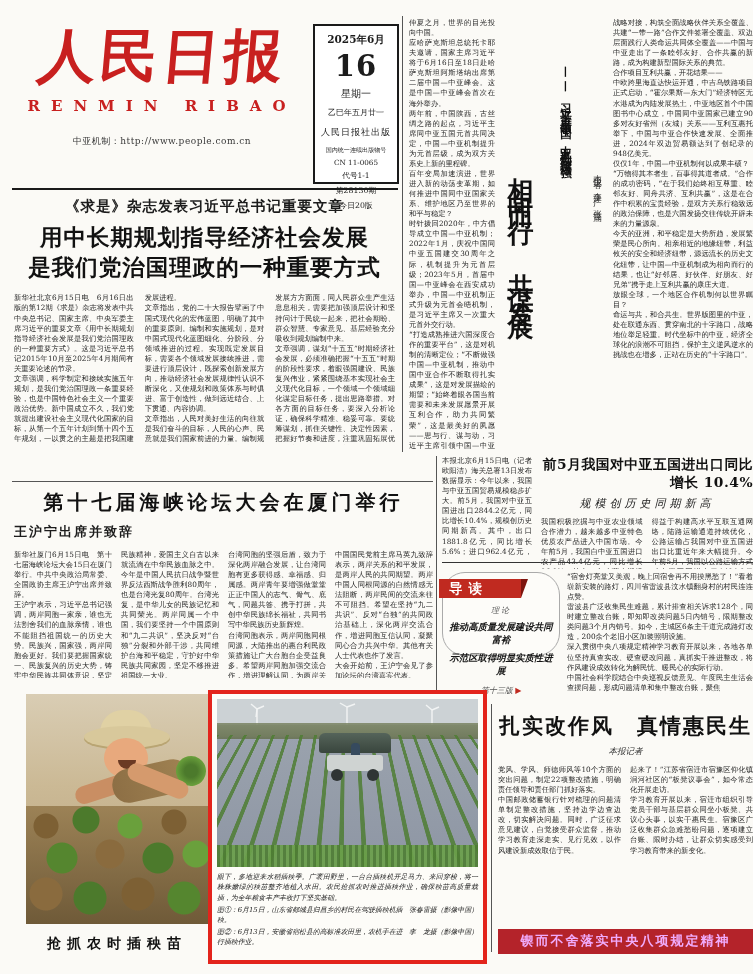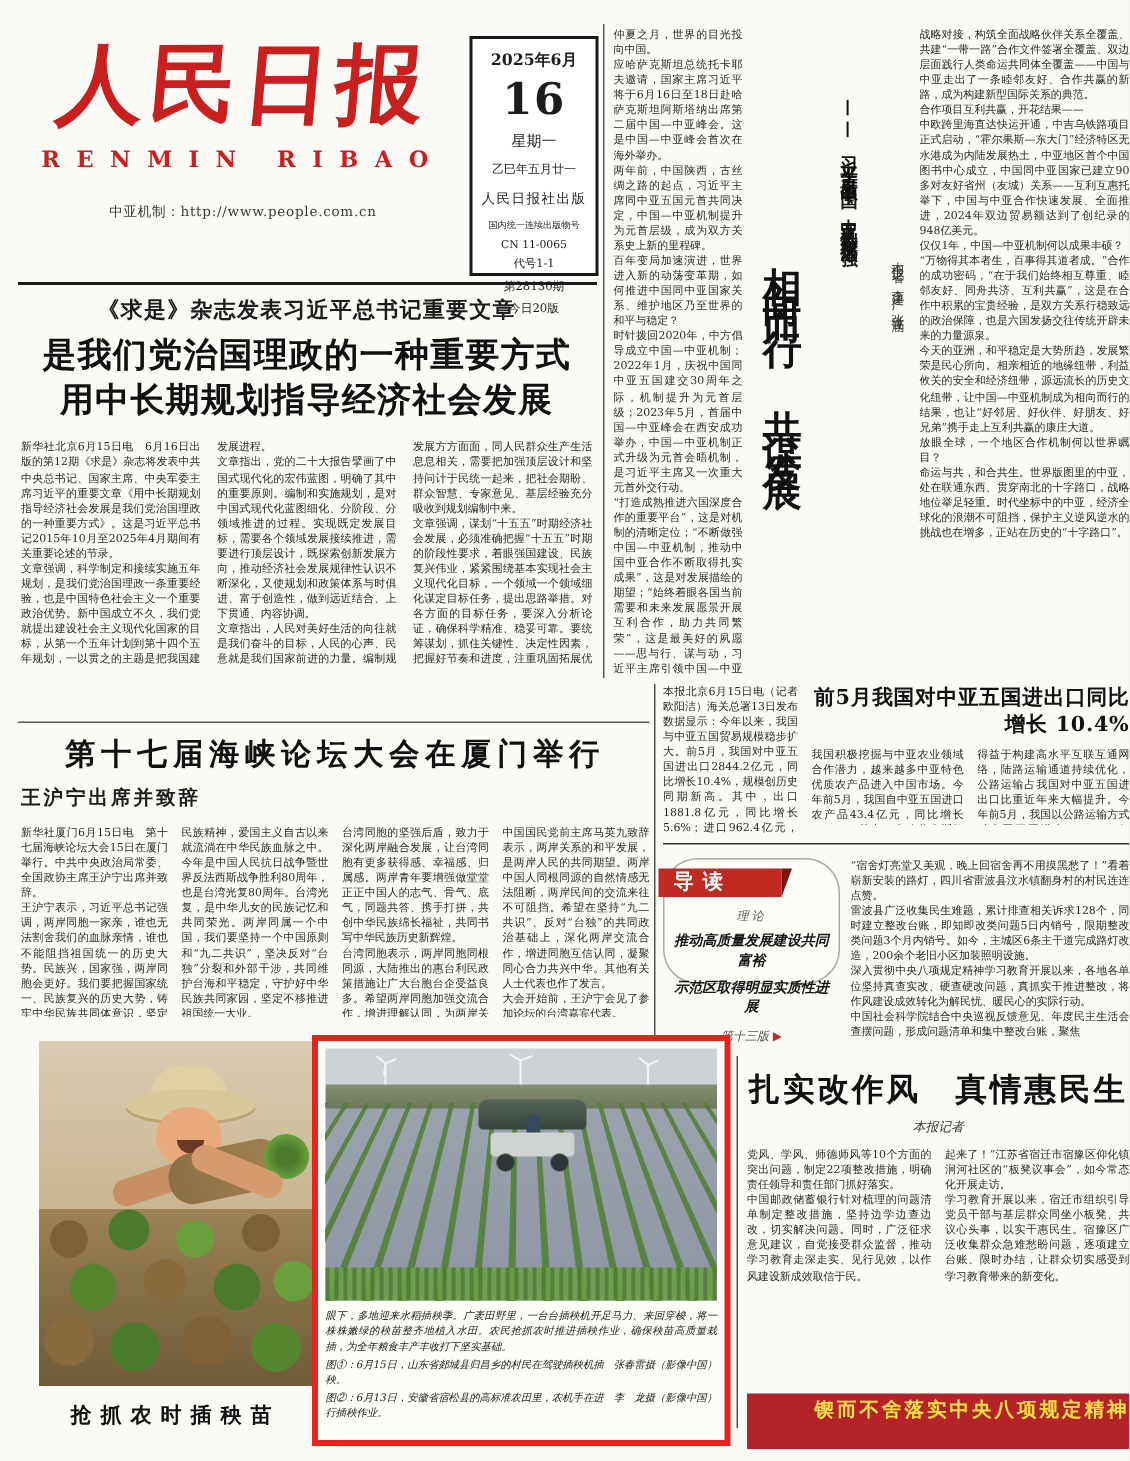--- a/index.html
+++ b/index.html
@@ -52,21 +52,21 @@
   .guide-label{font-size:8px;font-style:italic;color:#555;text-align:center;margin-top:7px;letter-spacing:2px;}
   .guide-line{font-size:9.4px;font-weight:bold;font-style:italic;text-align:center;margin-top:5px;color:#151515;}
   .guide-page{font-size:8px;font-style:italic;color:#555;text-align:center;margin-top:7px;}
   .guide-page .arr{color:#c02a20;font-style:normal;}
   
   .ws-kicker{font-family:"DejaVu Sans",sans-serif;font-size:12.5px;font-weight:bold;text-align:center;letter-spacing:1px;}
   .ws-h1{font-size:21px;font-weight:bold;text-align:center;letter-spacing:2px;margin-top:6px;color:#111;}
   .ws-byline{font-size:8.5px;font-style:italic;text-align:center;margin-top:6px;color:#333;}
   .ws-body{display:flex;gap:9px;margin-top:7px;height:122px;}
   .ws-body>div{flex:1;}
-  .ws-banner{background:#b4232a;color:#fde047;font-family:"DejaVu Sans",sans-serif;font-weight:bold;font-size:13px;letter-spacing:2px;text-align:right;line-height:23px;height:37px;}
+  .ws-banner{background:#b4232a;color:#f0abfc;font-family:"DejaVu Sans",sans-serif;font-weight:bold;font-size:13px;letter-spacing:2px;text-align:center;line-height:23px;height:25px;}
   
   .pl-caption{font-family:"DejaVu Sans",sans-serif;font-size:14px;font-weight:bold;text-align:center;letter-spacing:6px;margin-top:11px;color:#111;}
   .photo-left{width:182px;height:230px;position:relative;overflow:hidden;background:linear-gradient(180deg,#d9cdb4 0%,#cbb995 40%,#b7a27e 100%);}
   .pl-hatcrown{position:absolute;left:74px;top:16px;width:52px;height:26px;border-radius:26px 26px 4px 4px;background:#e0d1a4;}
   .pl-hat{position:absolute;left:58px;top:32px;width:86px;height:22px;border-radius:50%;background:#d8c89b;box-shadow:0 2px 0 #b9a573;}
   .pl-face{position:absolute;left:78px;top:44px;width:44px;height:40px;border-radius:50%;background:#e8a97d;}
   .pl-smile{position:absolute;left:92px;top:66px;width:18px;height:9px;border-radius:0 0 18px 18px;background:#6b3a24;}
   .pl-arm1{position:absolute;left:48px;top:84px;width:70px;height:18px;border-radius:9px;background:#c98e63;transform:rotate(-18deg);}
   .pl-arm2{position:absolute;left:100px;top:78px;width:64px;height:18px;border-radius:9px;background:#d59a6d;transform:rotate(22deg);}
   .pl-roll{position:absolute;left:86px;top:70px;width:78px;height:34px;border-radius:16px;background:linear-gradient(90deg,#8d6f45,#a08252);transform:rotate(-12deg);}
@@ -148,22 +148,22 @@
 仅仅1年，中国—中亚机制何以成果丰硕？
 “万物得其本者生，百事得其道者成。”合作的成功密码，“在于我们始终相互尊重、睦邻友好、同舟共济、互利共赢”，这是在合作中积累的宝贵经验，是双方关系行稳致远的政治保障，也是六国发扬交往传统开辟未来的力量源泉。
 今天的亚洲，和平稳定是大势所趋，发展繁荣是民心所向。相亲相近的地缘纽带，利益攸关的安全和经济纽带，源远流长的历史文化纽带，让中国—中亚机制成为相向而行的结果，也让“好邻居、好伙伴、好朋友、好兄弟”携手走上互利共赢的康庄大道。
 放眼全球，一个地区合作机制何以世界瞩目？
 命运与共，和合共生。世界版图里的中亚，处在联通东西、贯穿南北的十字路口，战略地位举足轻重。时代坐标中的中亚，经济全球化的浪潮不可阻挡，保护主义逆风逆水的挑战也在增多，正站在历史的“十字路口”。</div>
   </div>
 
   <div class="abs" style="left:14px;top:197px;width:381px;">
     <div class="lead-kicker">《求是》杂志发表习近平总书记重要文章</div>
     <div class="lead-h1">
+      <div>用中长期规划指导经济社会发展</div>
       <div>是我们党治国理政的一种重要方式</div>
-      <div>用中长期规划指导经济社会发展</div>
     </div>
     <div class="lead-body">
       <div class="jtxt">新华社北京6月15日电　6月16日出版的第12期《求是》杂志将发表中共中央总书记、国家主席、中央军委主席习近平的重要文章《用中长期规划指导经济社会发展是我们党治国理政的一种重要方式》。这是习近平总书记2015年10月至2025年4月期间有关重要论述的节录。
 文章强调，科学制定和接续实施五年规划，是我们党治国理政一条重要经验，也是中国特色社会主义一个重要政治优势。新中国成立不久，我们党就提出建设社会主义现代化国家的目标，从第一个五年计划到第十四个五年规划，一以贯之的主题是把我国建设成为社会主义现代化国家。在这个过程中，我们党对建设社会主义现代化国家在认识上不断深化，在战略上不断成熟，在实践上不断丰富，加速了我国现代化</div>
       <div class="jtxt">发展进程。
 文章指出，党的二十大报告擘画了中国式现代化的宏伟蓝图，明确了其中的重要原则。编制和实施规划，是对中国式现代化蓝图细化、分阶段、分领域推进的过程。实现既定发展目标，需要各个领域发展接续推进，需要进行顶层设计，既探索创新发展方向，推动经济社会发展规律性认识不断深化，又使规划和政策体系与时俱进、富于创造性，做到远近结合、上下贯通、内容协调。
 文章指出，人民对美好生活的向往就是我们奋斗的目标，人民的心声、民意就是我们国家前进的力量。编制规划必须坚持以人民为中心，把惠民生、暖民心、顺民意的工作做到群众心坎上。五年规划编制涉及经济社会</div>
       <div class="jtxt">发展方方面面，同人民群众生产生活息息相关，需要把加强顶层设计和坚持问计于民统一起来，把社会期盼、群众智慧、专家意见、基层经验充分吸收到规划编制中来。
 文章强调，谋划“十五五”时期经济社会发展，必须准确把握“十五五”时期的阶段性要求，着眼强国建设、民族复兴伟业，紧紧围绕基本实现社会主义现代化目标，一个领域一个领域细化谋定目标任务，提出思路举措。对各方面的目标任务，要深入分析论证，确保科学精准、稳妥可靠。要统筹谋划，抓住关键性、决定性因素，把握好节奏和进度，注重巩固拓展优势、突破瓶颈堵点、补强薄弱环节，与整体目标保持取向一致性。各地区编制本地区规划要结合实际、实事求是，增强规划执行力和落实力。</div>
     </div>
@@ -186,20 +186,21 @@
 大会开始前，王沪宁会见了参加论坛的台湾嘉宾代表。</div>
     </div>
   </div>
 
   <div class="abs vrule" style="left:436px;top:456px;height:238px;"></div>
 
   <div class="abs" style="left:442px;top:456px;width:311px;height:102px;display:flex;gap:9px;">
     <div class="jtxt" style="width:90px;height:102px;">本报北京6月15日电（记者欧阳洁）海关总署13日发布数据显示：今年以来，我国与中亚五国贸易规模稳步扩大。前5月，我国对中亚五国进出口2844.2亿元，同比增长10.4%，规模创历史同期新高。其中，出口1881.8亿元，同比增长5.6%；进口962.4亿元，同比增长21%。我国对中亚五国进出口由2013年的3120.4亿元扩大至2024年的4741.3亿元，增长114%，年均增速达7.3%，高出同期我国整体进出口平均增速2.3个百分点，双边经贸往来持续深化。</div>
     <div style="flex:1;">
       <div class="tr-h1">前5月我国对中亚五国进出口同比增长 10.4%</div>
+      <div class="tr-h2">规模创历史同期新高</div>
       <div class="tr-body">
         <div class="jtxt">我国积极挖掘与中亚农业领域合作潜力，越来越多中亚特色优质农产品进入中国市场。今年前5月，我国自中亚五国进口农产品43.4亿元，同比增长26.9%。其中，自哈萨克斯坦进口亚麻籽同比增长202.1%，自乌兹别克斯坦进口葡萄干同比增长153.7%，自吉尔吉斯斯坦进口蜂蜜同比增长19.9倍。</div>
         <div class="jtxt">得益于构建高水平互联互通网络，陆路运输通道持续优化，公路运输占我国对中亚五国进出口比重近年来大幅提升。今年前5月，我国以公路运输方式对中亚五国进出口1434.3亿元，同比增长19.9%，占比保持在五成以上。</div>
       </div>
     </div>
   </div>
 
   <div class="abs" style="left:442px;top:562px;width:311px;border-top:1.5px solid #333;"></div>
 
   <div class="abs guide" style="left:442px;top:572px;width:118px;height:84px;border-radius:23px;">

